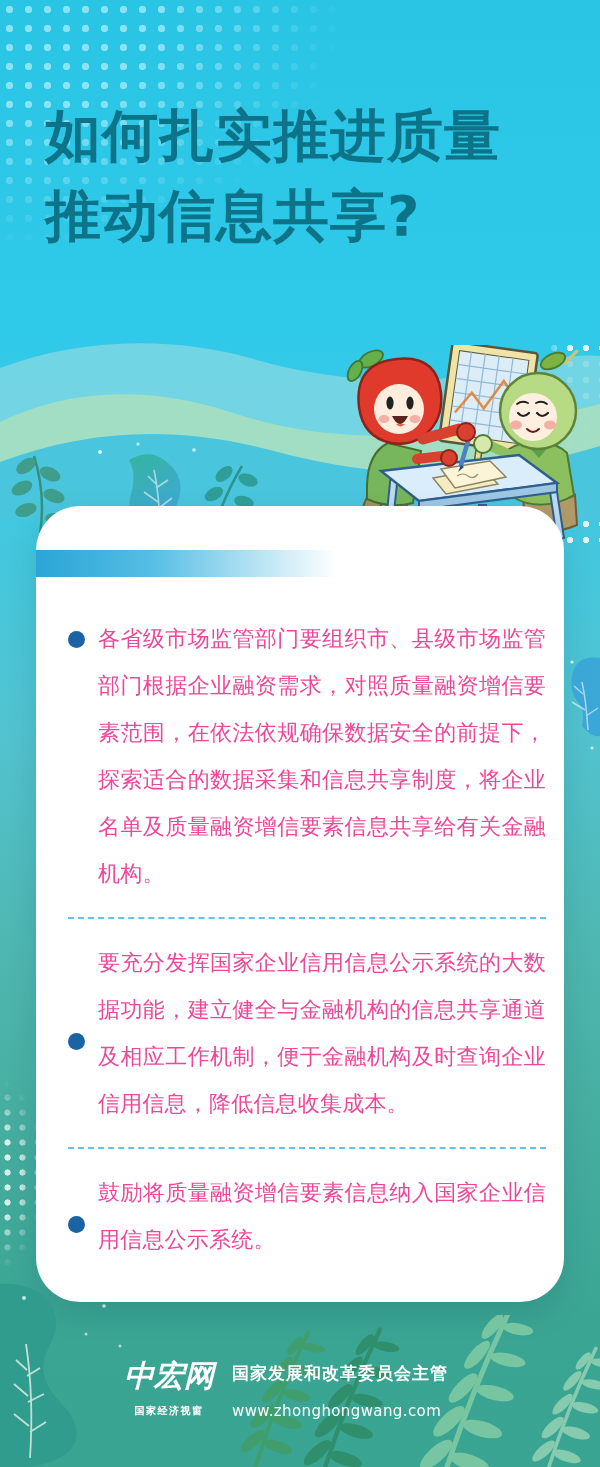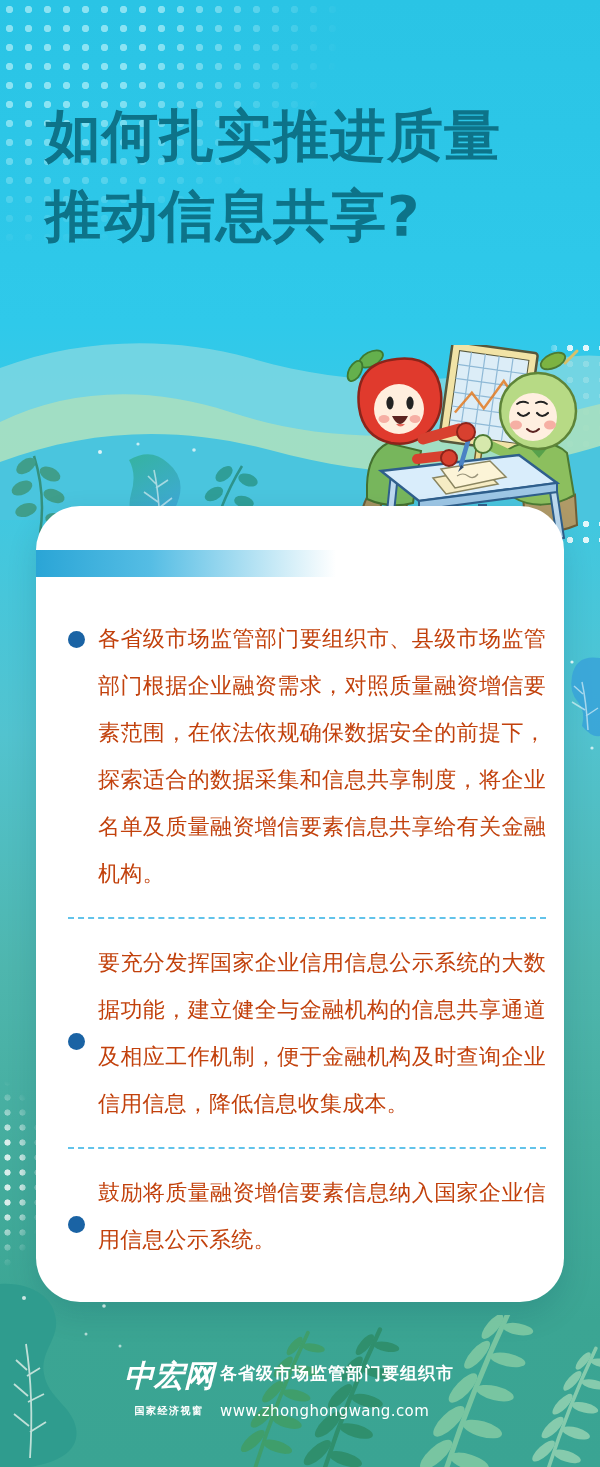--- a/index.html
+++ b/index.html
@@ -41,28 +41,28 @@
   
   .card{position:absolute;left:36px;top:506px;width:528px;height:796px;background:#ffffff;
     border-radius:44px;box-shadow:0 12px 30px rgba(0,60,80,.16);}
   .card .bar{position:absolute;left:0;top:44px;width:300px;height:27px;
     background:linear-gradient(90deg,#2aa5d6 0%,#55bde4 38%,rgba(255,255,255,0) 100%);}
   .bullets{list-style:none;margin:109px 0 0 0;padding:0 18px 0 32px;}
   .bullets li{display:flex;gap:13px;padding:20px 0;}
   .bullets li:first-child{padding-top:0;}
   .bullets li + li{border-top:2px dashed #62c3ea;align-items:center;}
   .bullets .dot{flex:none;width:17px;height:17px;border-radius:50%;background:#1a63a4;margin-top:16px;}
-  .bullets p{margin:0;font-size:22px;line-height:47px;color:#c2410c;text-align:justify;letter-spacing:.2px;}
+  .bullets p{margin:0;font-size:22px;line-height:47px;color:#ec4899;text-align:justify;letter-spacing:.2px;}
   
   .left-plants{position:absolute;left:8px;top:436px;width:252px;height:100px;display:block;}
   .right-blob{position:absolute;left:562px;top:648px;width:38px;height:112px;display:block;}
   .bl-blob{position:absolute;left:0;top:1276px;width:150px;height:191px;display:block;}
   .ferns{position:absolute;left:235px;top:1315px;width:365px;height:152px;display:block;}
   
-  .footer{position:absolute;left:118px;top:1358px;display:flex;color:#ffffff;}
+  .footer{position:absolute;left:118px;top:1358px;display:flex;gap:12px;color:#ffffff;}
   .footer .logo-col{width:102px;text-align:center;}
   .footer .logo{font-family:"DejaVu Serif","Liberation Serif",serif;font-style:italic;
     font-size:30px;font-weight:700;line-height:36px;white-space:nowrap;}
   .footer .logo-sub{font-size:10px;letter-spacing:1.5px;line-height:16px;margin-top:9px;white-space:nowrap;font-weight:bold;}
   .footer .info-col{padding-top:4px;}
   .footer .org{font-size:17px;font-weight:700;letter-spacing:1px;line-height:22px;white-space:nowrap;}
   .footer .site{font-size:15px;line-height:24px;margin-top:15px;letter-spacing:.4px;white-space:nowrap;}
 </style>
 </head>
 <body>
@@ -242,18 +242,18 @@
     <use href="#frond" transform="translate(196,-14) scale(1.28)" style="color:#7cc7a2" opacity=".95"></use>
     <use href="#frond" transform="translate(305,28) scale(0.9)" style="color:#8fd0b0" opacity=".9"></use>
   </svg>
 
   <div class="footer">
     <div class="logo-col">
       <div class="logo">中宏网</div>
       <div class="logo-sub">国家经济视窗</div>
     </div>
     <div class="info-col">
-      <div class="org">各省级市场监管部门要组织市</div>
+      <div class="org">国家发展和改革委员会主管</div>
       <div class="site">www.zhonghongwang.com</div>
     </div>
   </div>
 
 </div>
 
 </body></html>

